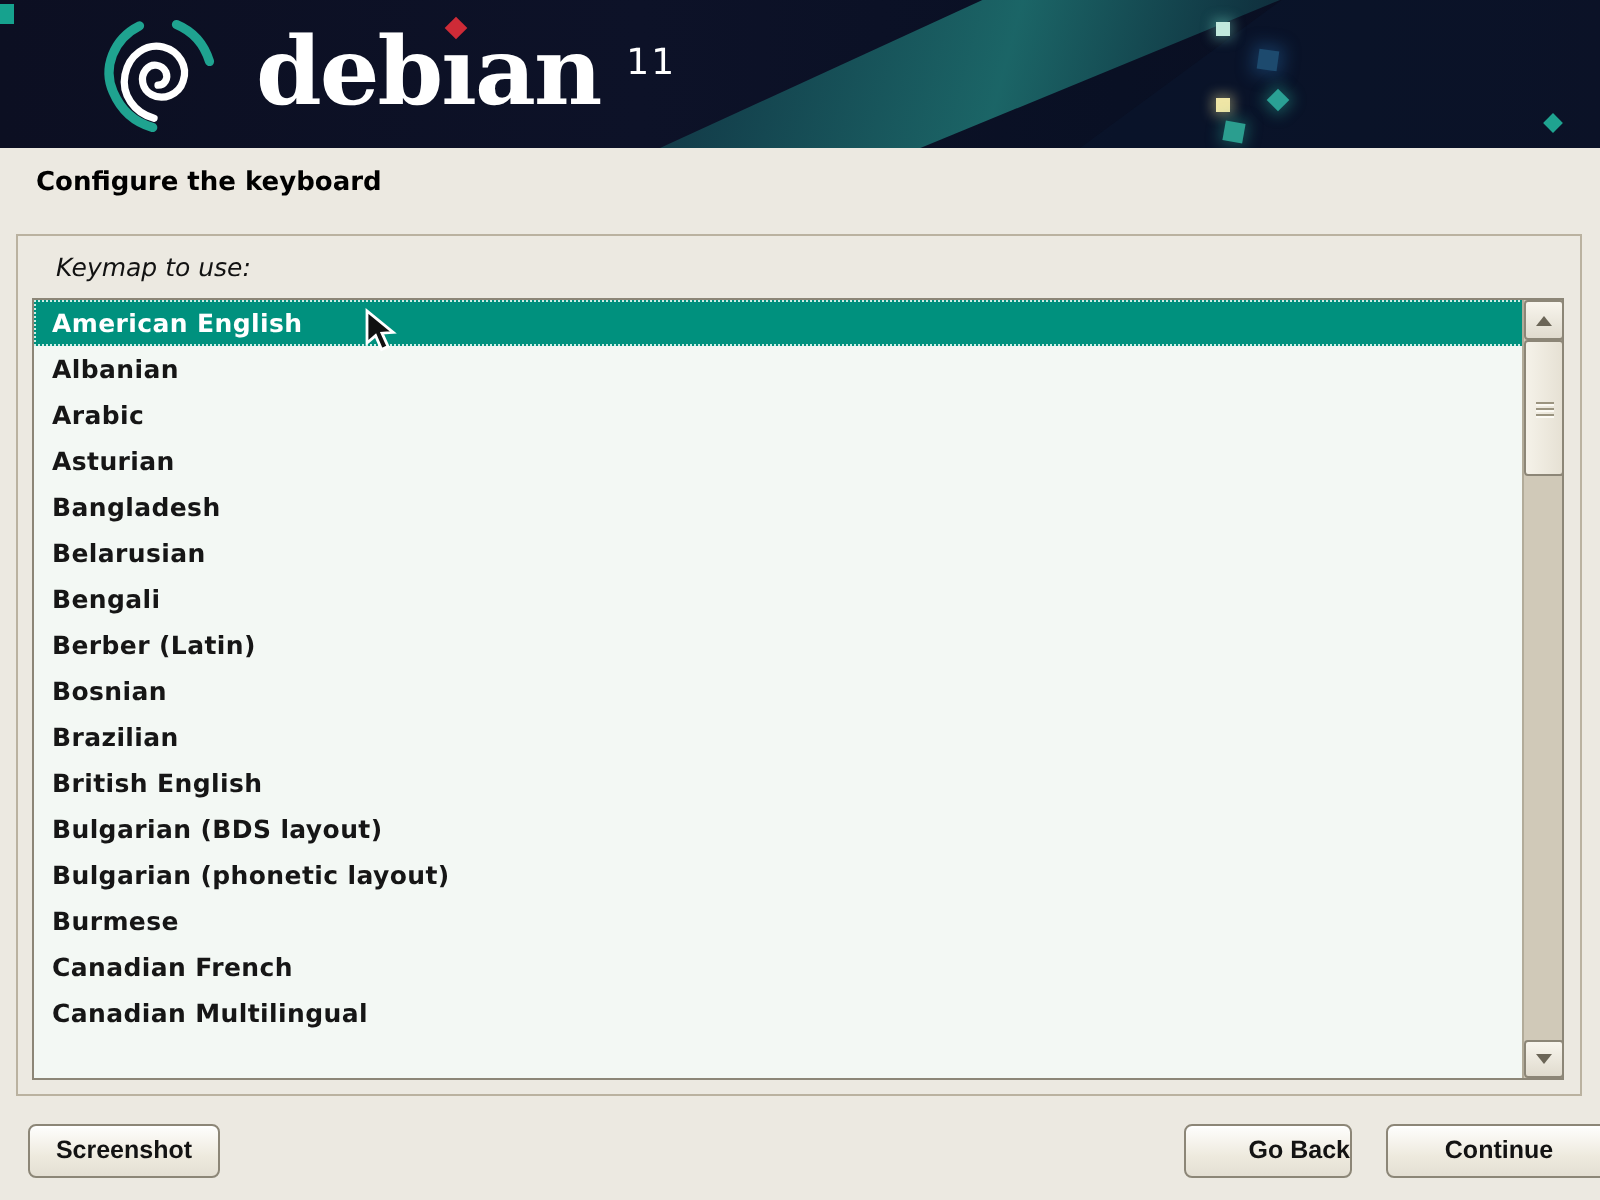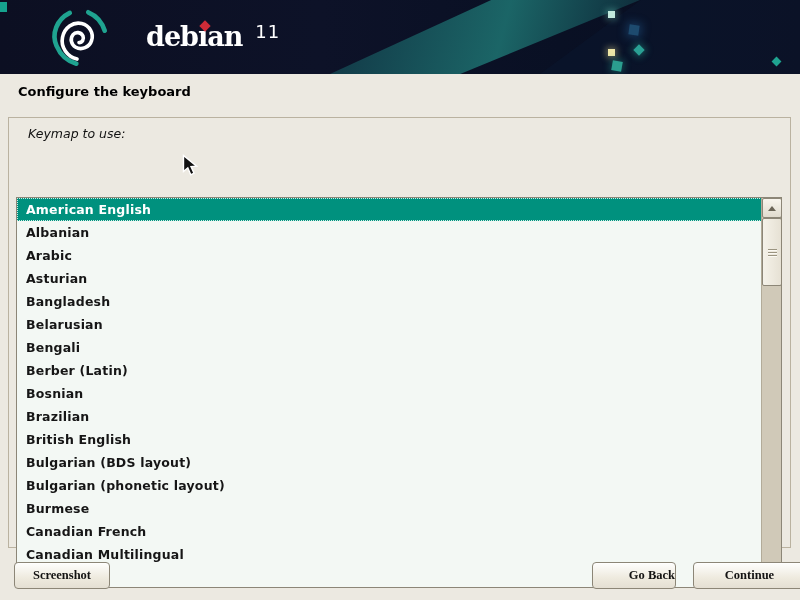--- a/index.html
+++ b/index.html
@@ -34,22 +34,22 @@
   .sq3 { left:635px; top:46px; width:8px; height:8px; background:#2aa094; transform:rotate(45deg); box-shadow:0 0 7px 2px rgba(40,170,150,.4); }
   .sq4 { left:608px; top:49px; width:7px; height:7px; background:#efe6a6; box-shadow:0 0 6px 2px rgba(230,220,150,.4); }
   .sq5 { left:612px; top:61px; width:10px; height:10px; background:#2b9e8f; transform:rotate(10deg); box-shadow:0 0 7px 2px rgba(40,170,150,.35); }
   .sq-corner { left:-3px; top:2px; width:10px; height:10px; background:#16a28e; }
   .sq-right { left:773px; top:58px; width:7px; height:7px; background:#1fa390; transform:rotate(45deg); }
 
   .logo-wrap { position:absolute; left:44px; top:4px; width:340px; height:68px; display:flex; align-items:center; }
   .swirl { width:70px; height:66px; }
   .brand {
     font-family:"DejaVu Serif","Liberation Serif",serif;
-    font-weight:bold; font-size:27px; color:#fff;
-    letter-spacing:-1px; margin-left:32px; position:relative; top:-2px;
+    font-weight:bold; font-size:47px; color:#fff;
+    letter-spacing:-1px; margin-left:14px; position:relative; top:-2px;
   }
   .logo-i { position:relative; font-style:normal; }
   .i-dot {
     position:absolute; left:3px; top:1px; width:8px; height:8px;
     background:#ce2b37; transform:rotate(45deg);
   }
   .version {
     font-family:"DejaVu Sans","Liberation Sans",sans-serif;
     font-weight:400; font-size:18px; color:#fff; margin-left:13px;
     position:relative; top:-7px; letter-spacing:1px;
@@ -67,21 +67,20 @@
   .keymap-label {
     position:absolute; left:28px; top:126px;
     font-style:italic; font-size:12.5px; color:#121212;
   }
 
   .listbox {
     position:absolute; left:16px; top:149px; width:766px; height:391px;
     background:#f3f8f4;
     border:1px solid #8c8677;
     overflow:hidden;
-    margin-top:48px;
   }
   .rows { position:absolute; left:0; top:0; width:745px; }
   .row {
     height:23px; line-height:23px;
     padding-left:9px;
     font-size:12.5px; font-weight:bold; color:#161616;
     letter-spacing:.2px;
     white-space:nowrap; overflow:hidden;
   }
   .row.sel {
@@ -113,21 +112,21 @@
   .grip { width:9px; height:1px; background:#9b9480; box-shadow:0 1px 0 #fbf9f3; }
 
   
   .cursor { position:absolute; left:182px; top:154px; pointer-events:none; }
 
   
   .btn {
     position:absolute; top:562px; height:27px;
     background:linear-gradient(#fefefd,#eeeade 60%,#e4dfd3);
     border:1px solid #8c8677; border-radius:4px;
-    font-family:Liberation Serif, serif;
+    font-family:Liberation Sans, sans-serif;
     font-size:12.5px; font-weight:bold; color:#131313;
     text-align:center; line-height:25px;
     box-shadow:0 1px 0 rgba(255,255,255,.7) inset;
   }
   .btn-screenshot { left:14px;  width:96px; }
   .btn-goback     { left:592px; width:84px;text-align:right; }
   .btn-continue   { left:693px; width:113px; }
 </style>
 </head>
 <body>

